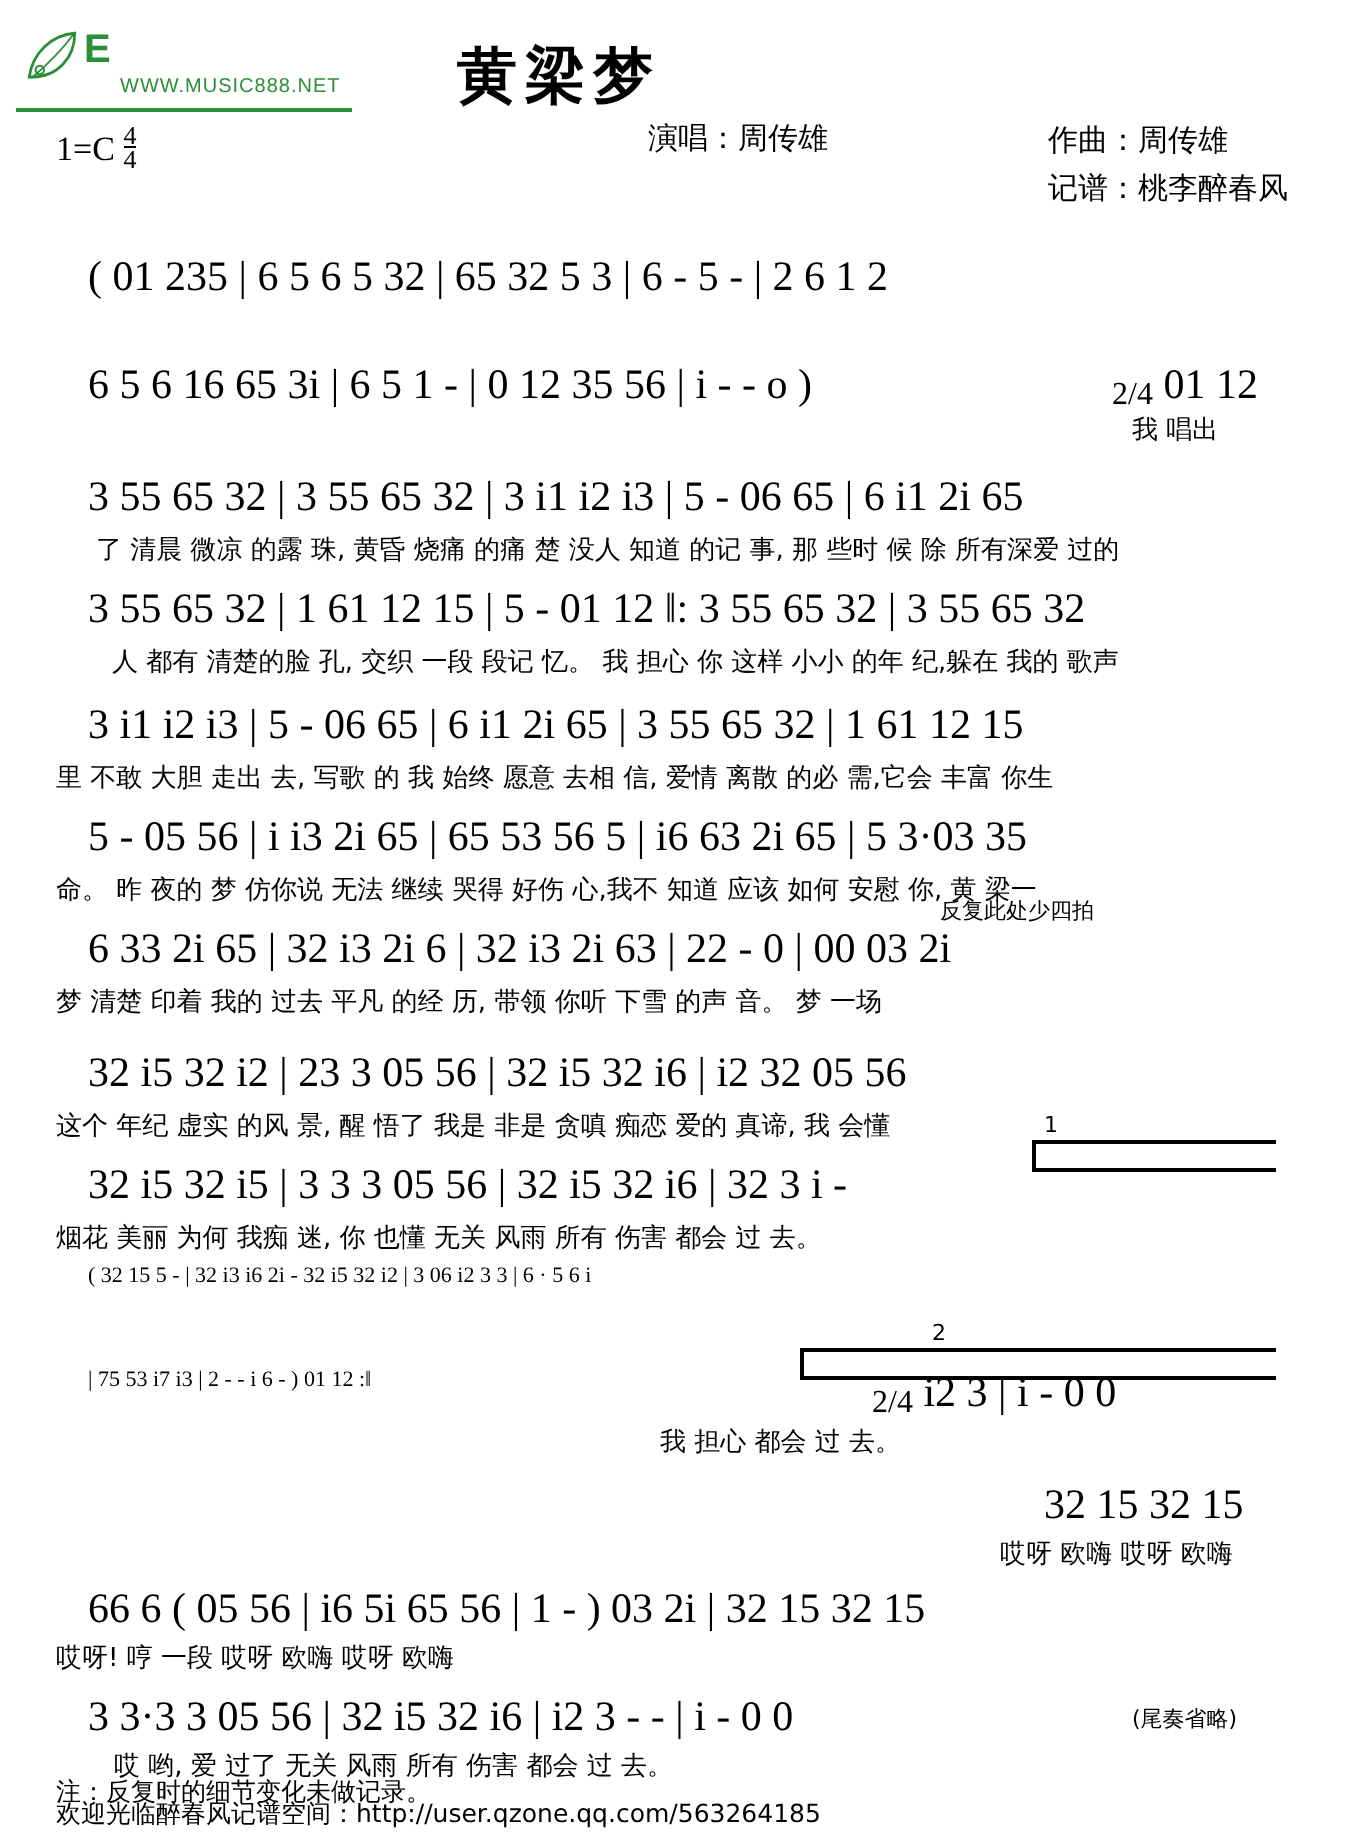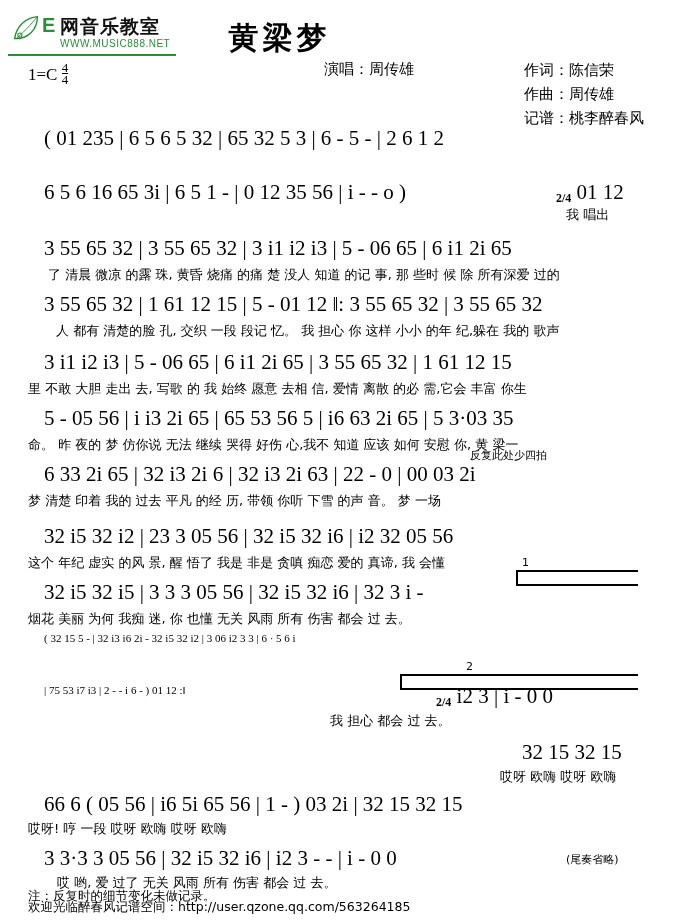--- a/index.html
+++ b/index.html
@@ -70,24 +70,23 @@
     font-size:21px;font-family:"Liberation Serif", serif;
     letter-spacing:0px;white-space:nowrap;margin-left:16px;
   }
   .lyr{
     position:absolute;left:28px;width:620px;
     font-size:13px;font-family:"DejaVu Sans", sans-serif;
     white-space:nowrap;color:#000;
   }
   .note-sm{font-size:11px;}
   .meter{
-    display:inline-block;font-size:12px;line-height:11px;
+    display:inline-block;font-size:16px;line-height:11px;
     vertical-align:-3px;
     font-family:"Liberation Serif", serif;
-    font-weight:bold;
   }
   .meter i{display:block;font-style:normal;}
   .note-label{
     position:absolute;font-size:11px;
     font-family:"DejaVu Sans", sans-serif;
   }
   .footnote{
     position:absolute;left:28px;font-size:12.5px;
     font-family:"DejaVu Sans", sans-serif;
   }
@@ -102,29 +101,27 @@
 
 <div class="sheet">
 
   <div class="logo-box">
     <svg class="logo-leaf" viewBox="0 0 32 32">
       <path d="M3 28 C5 14 16 4 29 3 C29 17 19 28 5 28 Z" fill="none" stroke="#2b8f3a" stroke-width="1.6"></path>
       <path d="M5 28 C12 22 22 12 28 4" fill="none" stroke="#2b8f3a" stroke-width="1"></path>
       <circle cx="9" cy="24" r="2.4" fill="none" stroke="#2b8f3a" stroke-width="1.2"></circle>
     </svg>
     <span class="logo-e">E</span>
-    <span class="logo-text">网音乐教室</span>
     <span class="logo-url">WWW.MUSIC888.NET</span>
   </div>
 
   <div class="title">黄梁梦</div>
   <div class="singer">演唱：周传雄</div>
 
   <div class="credits">
-    <div>作词：陈信荣</div>
     <div>作曲：周传雄</div>
     <div>记谱：桃李醉春风</div>
   </div>
 
   <div class="keysig">
     <span>1=</span><span>C</span>
     <span class="frac">
       <i class="num">4</i>
       <i class="den">4</i>
     </span>

